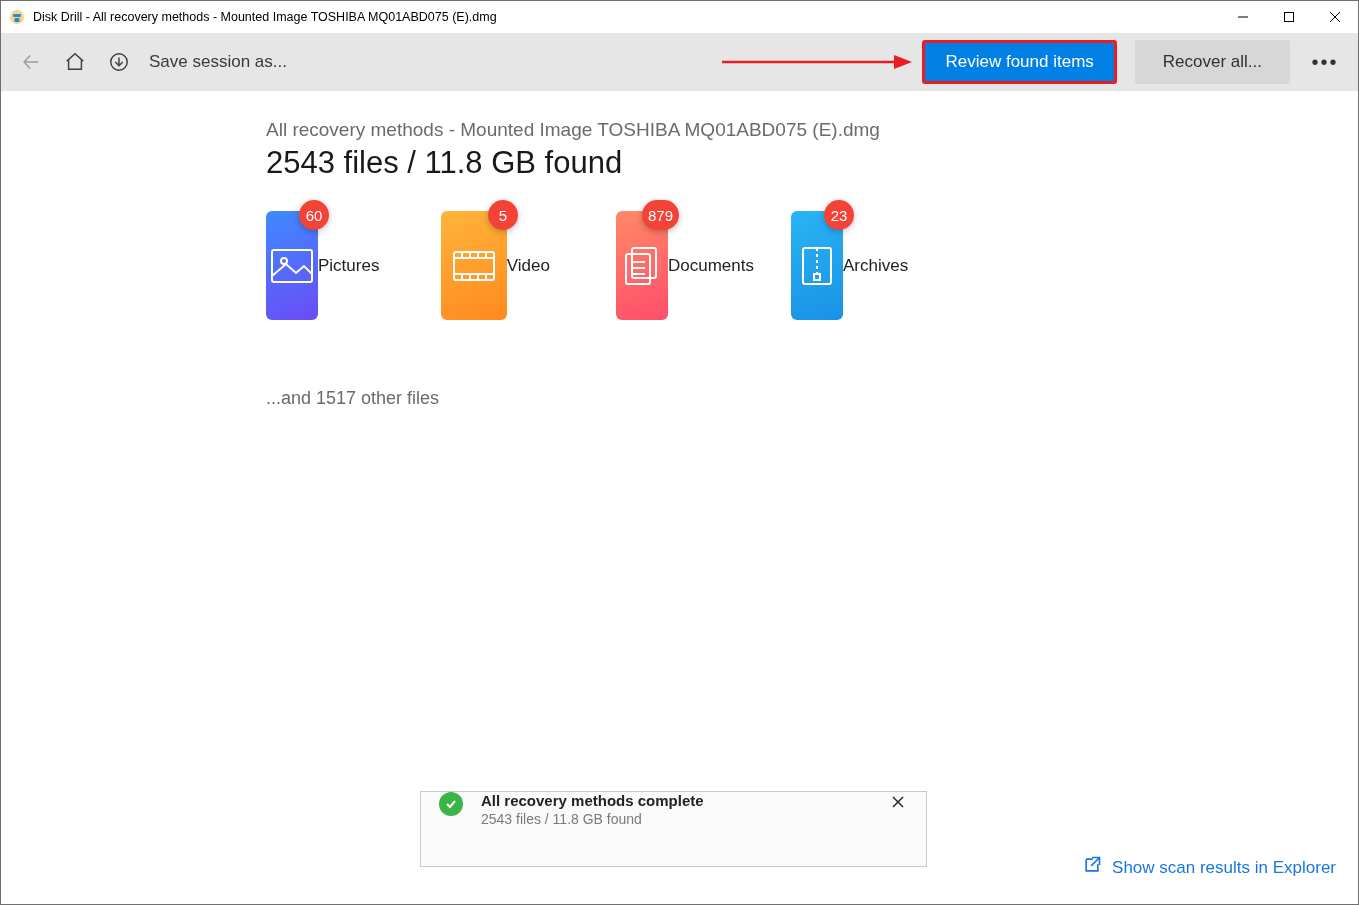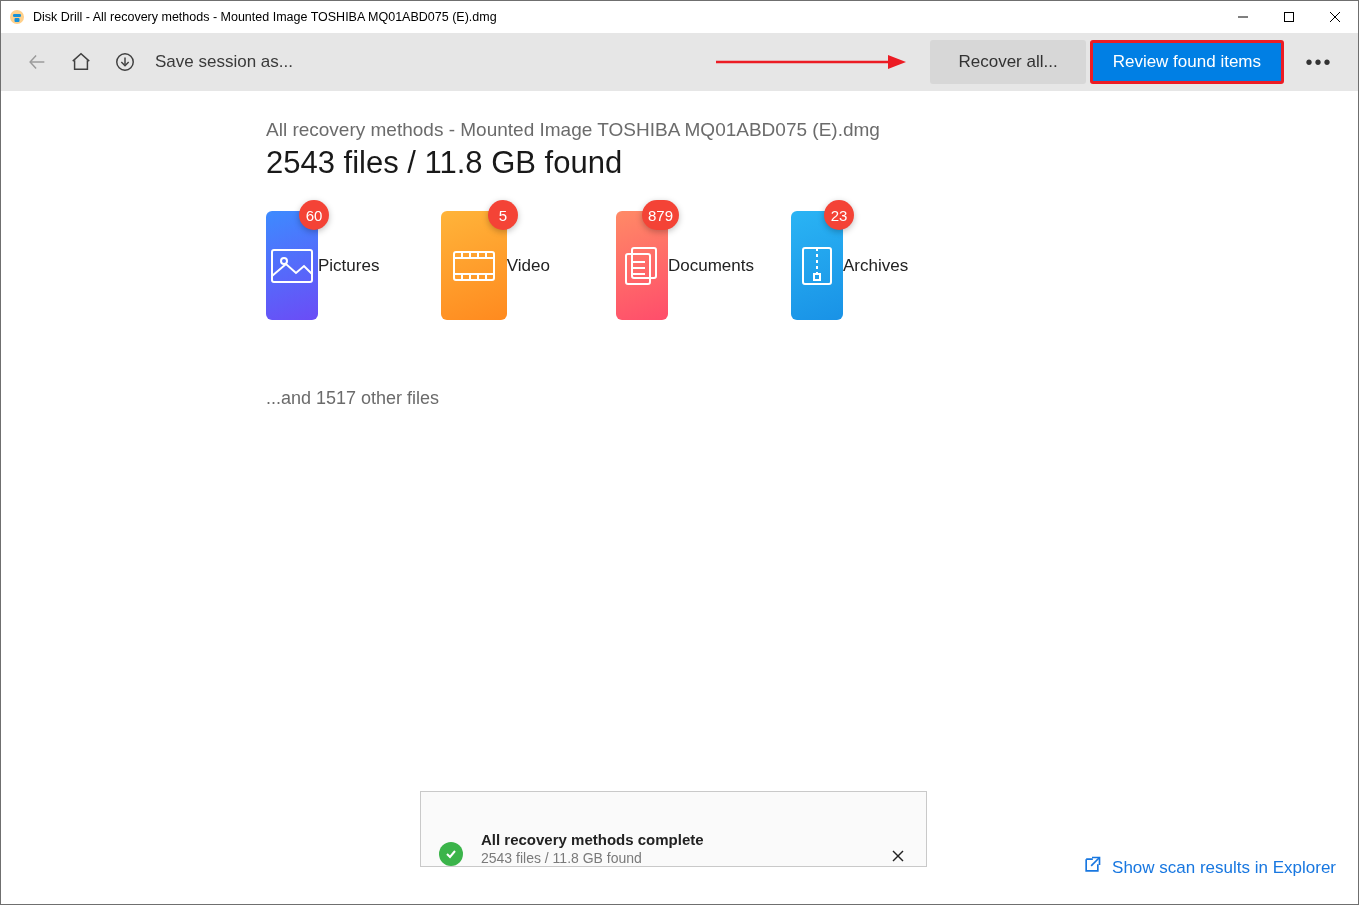--- a/index.html
+++ b/index.html
@@ -6,21 +6,21 @@
   html, body { width: 1359px; height: 905px; font-family: "Segoe UI", Arial, sans-serif; background: #fff; overflow: hidden; }
   .window { width: 1359px; height: 905px; border: 1px solid #6f6f6f; display: flex; flex-direction: column; position: relative; }
   
   .titlebar { height: 32px; background: #fff; display: flex; align-items: center; padding-left: 8px; font-size: 12.5px; color: #000; justify-content: flex-end; }
   .titlebar .app-icon { width: 16px; height: 16px; margin-right: 8px; }
   .titlebar .title-text { flex: 0 0 auto; }
   .titlebar .spacer { flex: 1 1 auto; }
   .winbtn { width: 46px; height: 32px; display: flex; align-items: center; justify-content: center; color: #000; }
   .winbtn svg { width: 10px; height: 10px; }
   
-  .toolbar { height: 58px; background: #e6e6e6; display: flex; align-items: center; padding: 0 16px; gap: 4px; }
+  .toolbar { height: 58px; background: #e6e6e6; display: flex; align-items: center; padding: 0 10px; gap: 4px; }
   .tool-icon { width: 40px; height: 40px; display:flex; align-items:center; justify-content:center; color:#404040; border-radius:4px; }
   .tool-icon.dim { color:#9a9a9a; }
   .tool-label { font-size: 17px; color:#3a3a3a; margin-left:6px; }
   .toolbar .grow { flex: 1 1 auto; }
   .arrow-annot { position: relative; width: 190px; height: 32px; margin-right: 6px; }
   .arrow-annot svg { position:absolute; top:0; left:0; }
   .btn { height: 44px; display:flex; align-items:center; justify-content:center; font-size:17px; padding: 0 20px; border-radius:3px; }
   .btn-primary { background:#007fe4; color:#fff; border:3px solid #ec1c24; }
   .btn-secondary { background:#d7d7d7; color:#323232; margin-left:14px; padding:0 28px; }
   .more-btn { width:46px; height:40px; display:flex; align-items:center; justify-content:center; color:#333; margin-left:8px; font-size:20px; letter-spacing:2px; }
@@ -35,21 +35,21 @@
   .badge { position:absolute; top:-11px; right:-11px; min-width:30px; height:30px; padding:0 6px; border-radius:15px; background:#f44336; color:#fff; font-size:15px; display:flex; align-items:center; justify-content:center; box-shadow:0 2px 6px rgba(0,0,0,0.25); }
   .cat-label { font-size:17px; color:#222; }
   .other-files { margin-top:68px; font-size:18px; color:#6b6b6b; }
   
   .tile-pictures  { background: linear-gradient(160deg,#3d8bff 0%, #6b4cf6 100%); }
   .tile-video     { background: linear-gradient(160deg,#ffb43a 0%, #ff8a1f 100%); }
   .tile-audio     { background: linear-gradient(160deg,#2fc98a 0%, #1bbfa0 100%); }
   .tile-documents { background: linear-gradient(160deg,#ff8a66 0%, #ff4d6b 100%); }
   .tile-archives  { background: linear-gradient(160deg,#2ab4f4 0%, #1992e6 100%); }
   
-  .toast { position:absolute; left:419px; bottom:37px; width:507px; height:76px; border:1px solid #c9c9c9; background:#fafafa; display:flex; align-items:flex-end; padding:0 18px; }
+  .toast { position:absolute; left:419px; bottom:37px; width:507px; height:76px; border:1px solid #c9c9c9; background:#fafafa; display:flex; align-items:flex-start; padding:0 18px; }
   .toast .check { width:24px; height:24px; border-radius:50%; background:#3bb44a; display:flex; align-items:center; justify-content:center; margin-right:18px; flex:0 0 auto; }
   .toast .check svg { width:12px; height:12px; }
   .toast .msg { flex:1; }
   .toast .msg .line1 { font-size:15px; font-weight:600; color:#222; }
   .toast .msg .line2 { font-size:14px; color:#7a7a7a; margin-top:2px; }
   .toast .close { width:20px; height:20px; display:flex; align-items:center; justify-content:center; color:#222; }
   
   .footer-link { position:absolute; right:22px; bottom:24px; display:flex; align-items:center; gap:10px; color:#1877e0; font-size:17px; }
   .footer-link svg { width:20px; height:20px; }
 </style>
@@ -107,25 +107,25 @@
         </svg>
     </div>
     <span class="tool-label">Save session as...</span>
     <span class="grow"></span>
     <div class="arrow-annot">
       <svg width="190" height="32" viewBox="0 0 190 32">
         <line x1="0" y1="16" x2="178" y2="16" stroke="#ec1c24" stroke-width="2.5"></line>
         <polygon points="190,16 172,9 172,23" fill="#ec1c24"></polygon>
       </svg>
     </div>
+    <div class="btn btn-primary">
+      <span>Review found items</span>
+    </div>
     <div class="btn btn-secondary">
       <span>Recover all...</span>
-    </div>
-    <div class="btn btn-primary">
-      <span>Review found items</span>
     </div>
     <div class="more-btn">•••</div>
   </div>
 
   <div class="content">
     <div class="subtitle">All recovery methods - Mounted Image TOSHIBA MQ01ABD075 (E).dmg</div>
     <div class="headline">2543 files / 11.8 GB found</div>
 
     <div class="cats">
 

